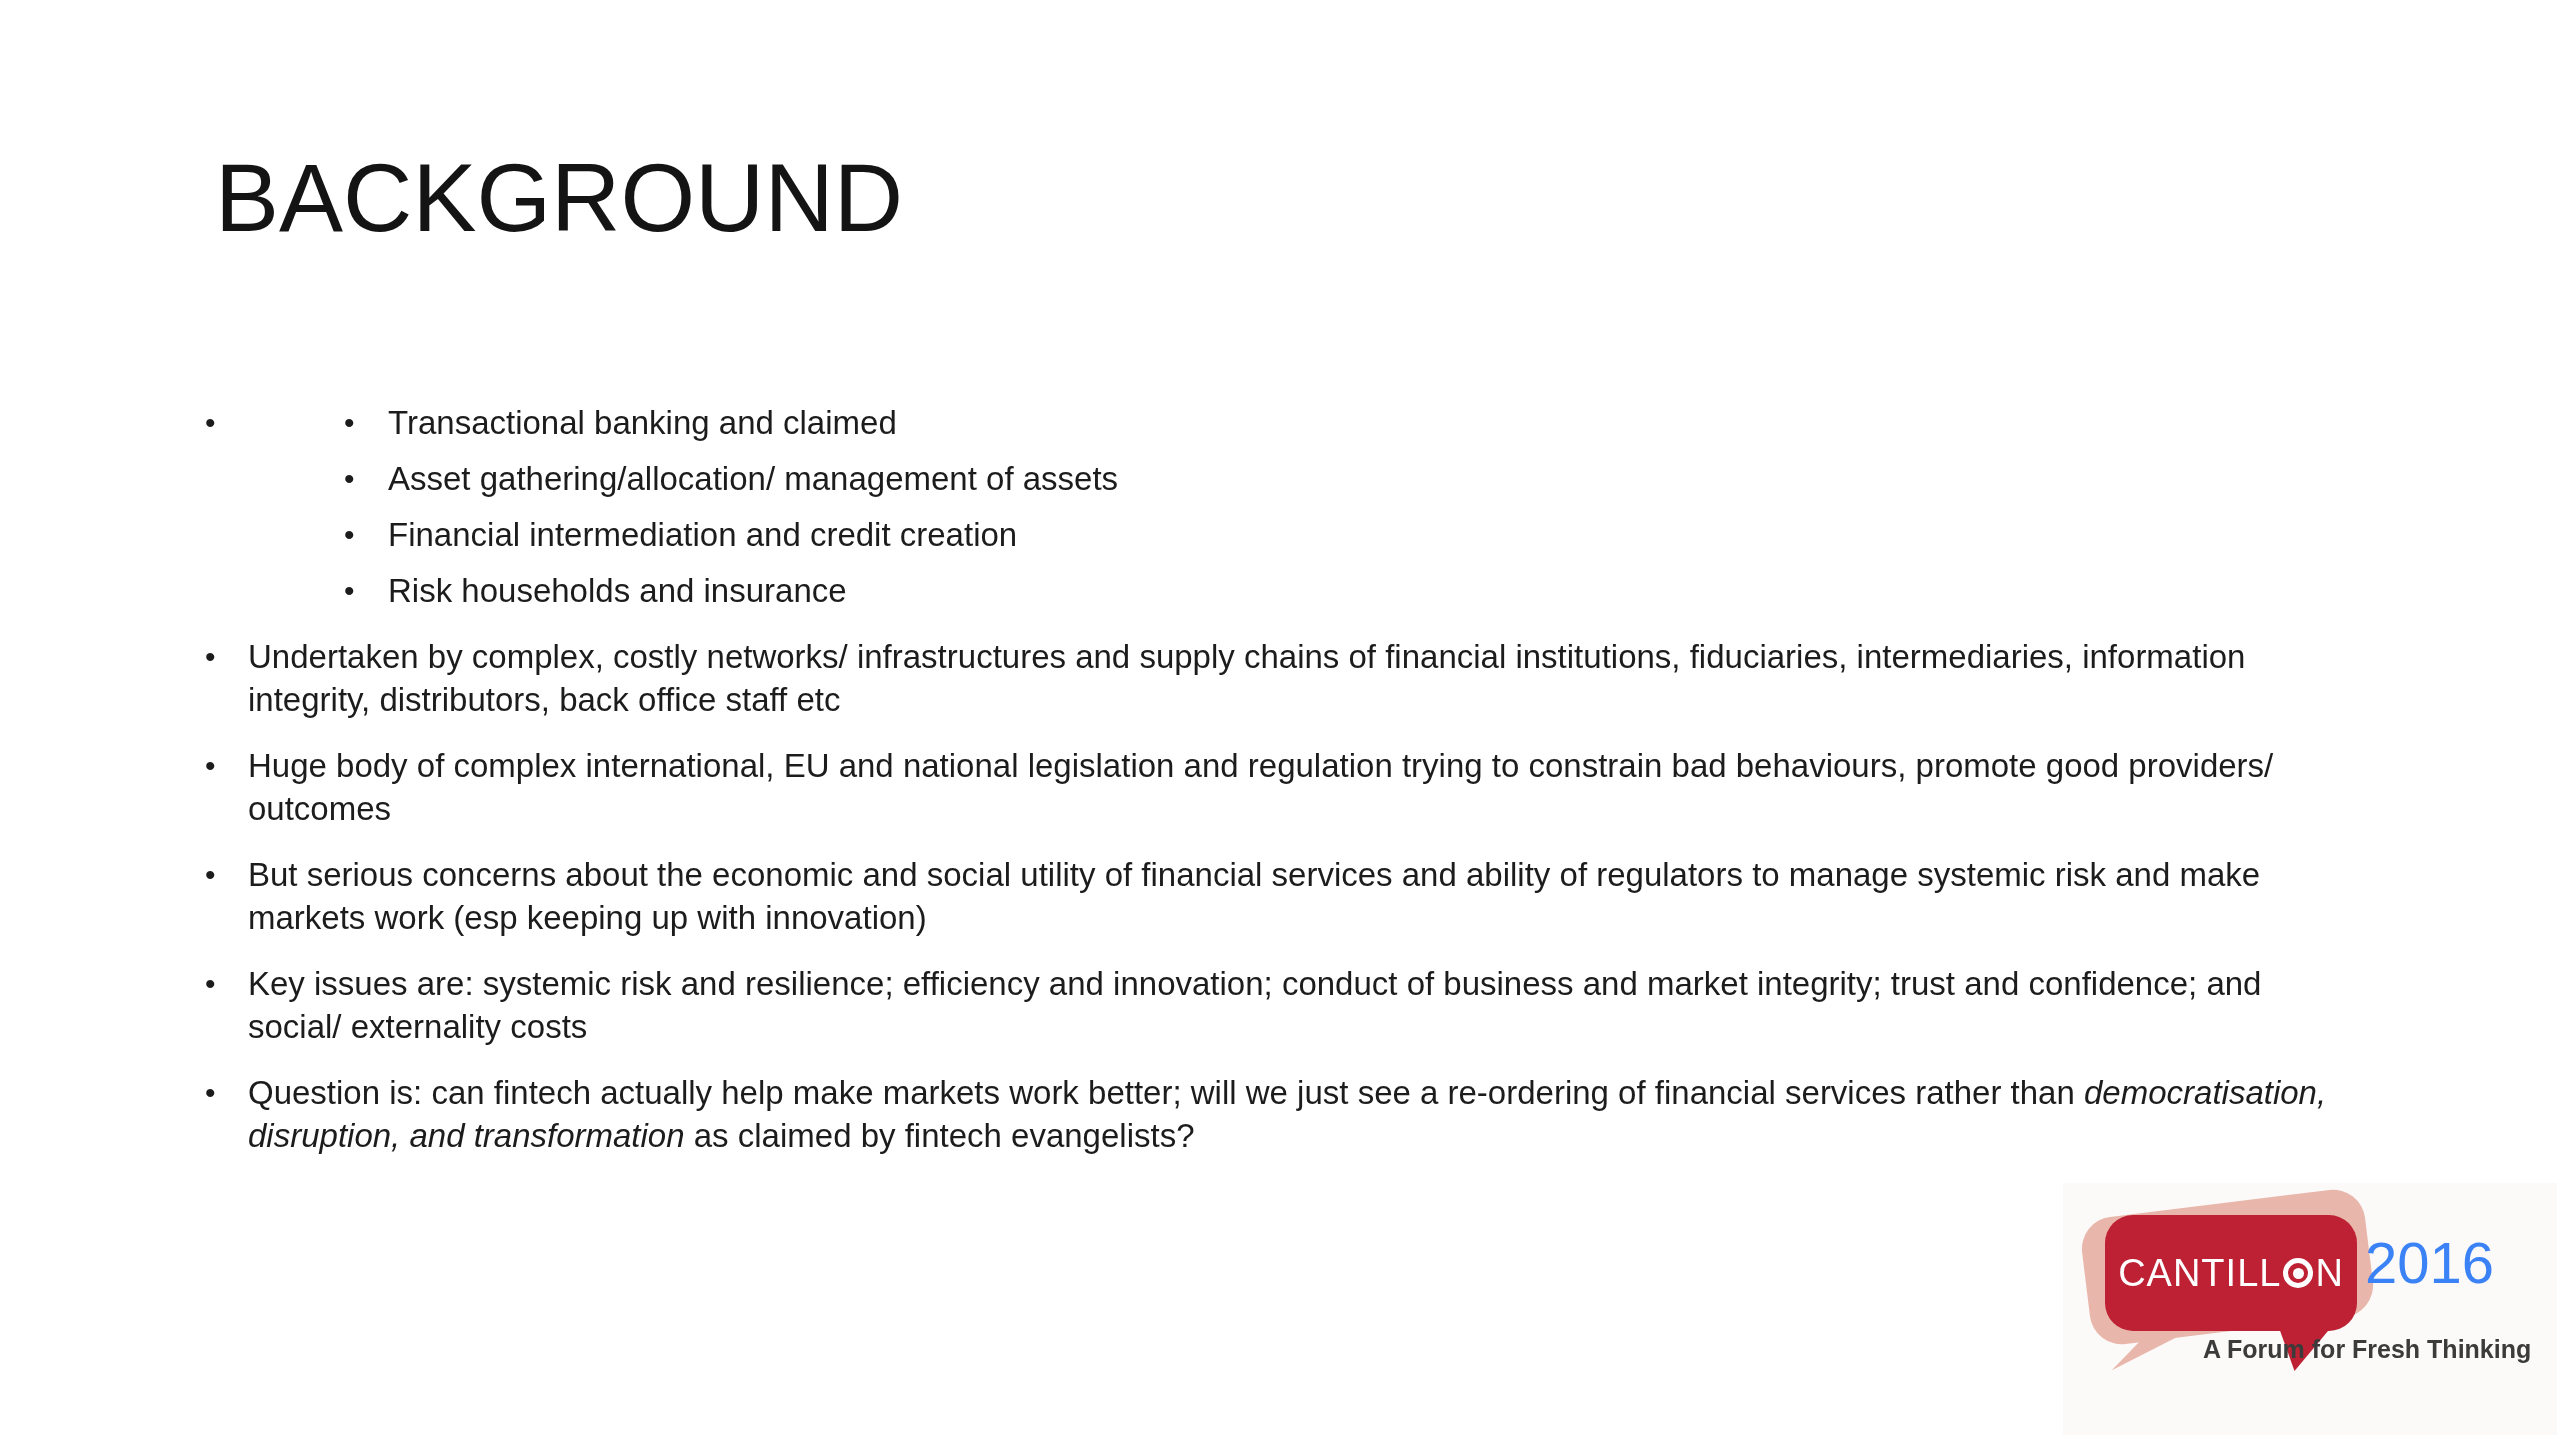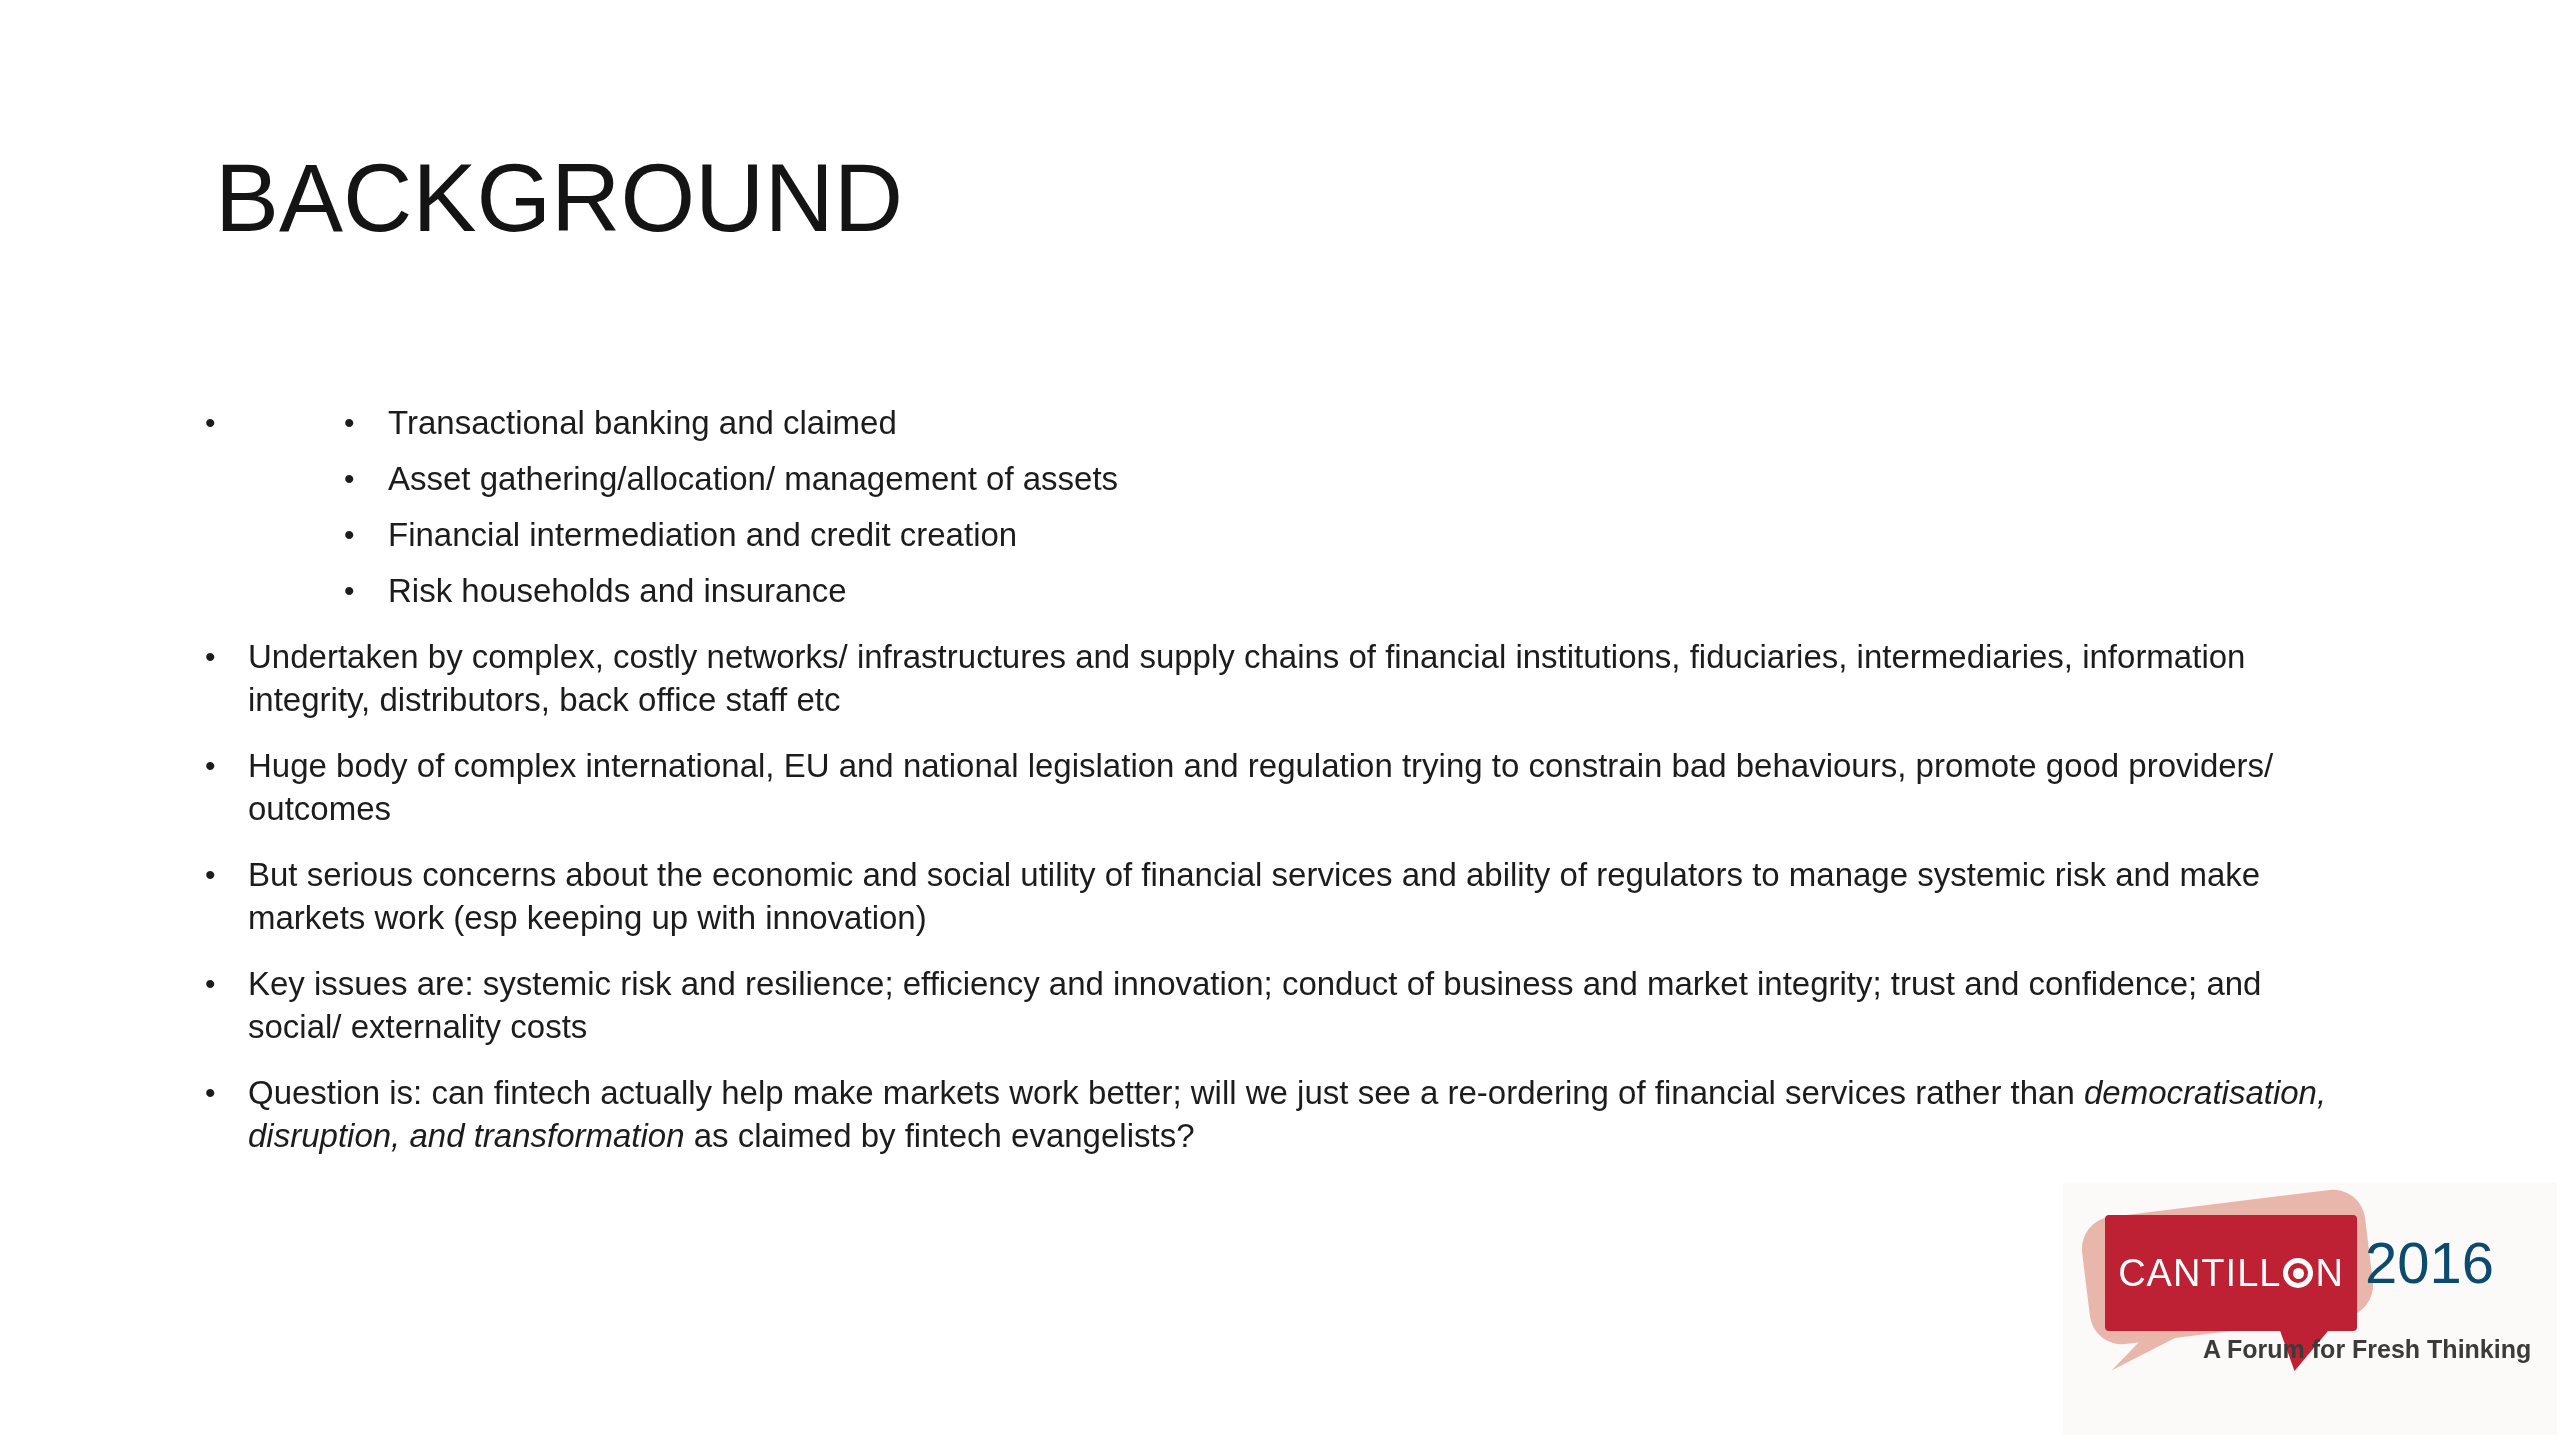--- a/index.html
+++ b/index.html
@@ -70,21 +70,21 @@
     background: #e9b6ab;
     clip-path: polygon(100% 0, 100% 55%, 0 100%);
     transform: rotate(-7deg);
     z-index: 1;
   }
   .bubble-red {
     position: absolute;
     left: 42px; top: 32px;
     width: 252px; height: 116px;
     background: #be2133;
-    border-radius: 4px;
+    border-radius: 28px;
     z-index: 2;
     display: flex;
     align-items: center;
     justify-content: center;
   }
   .red-tail {
     position: absolute;
     left: 215px; top: 142px;
     width: 55px; height: 46px;
     background: #be2133;
@@ -115,21 +115,21 @@
     width: 11px; height: 11px;
     margin: -5.5px 0 0 -5.5px;
     background: #ffffff;
     border-radius: 50%;
   }
   .year {
     position: absolute;
     left: 302px; top: 46px;
     font-size: 58px;
     font-weight: 400;
-    color: #0c4a6e;
+    color: #3b82f6;
     z-index: 3;
   }
   .tagline {
     position: absolute;
     left: 140px; top: 152px;
     font-size: 25px;
     font-weight: 700;
     color: #3b3b3b;
     z-index: 3;
     white-space: nowrap;

